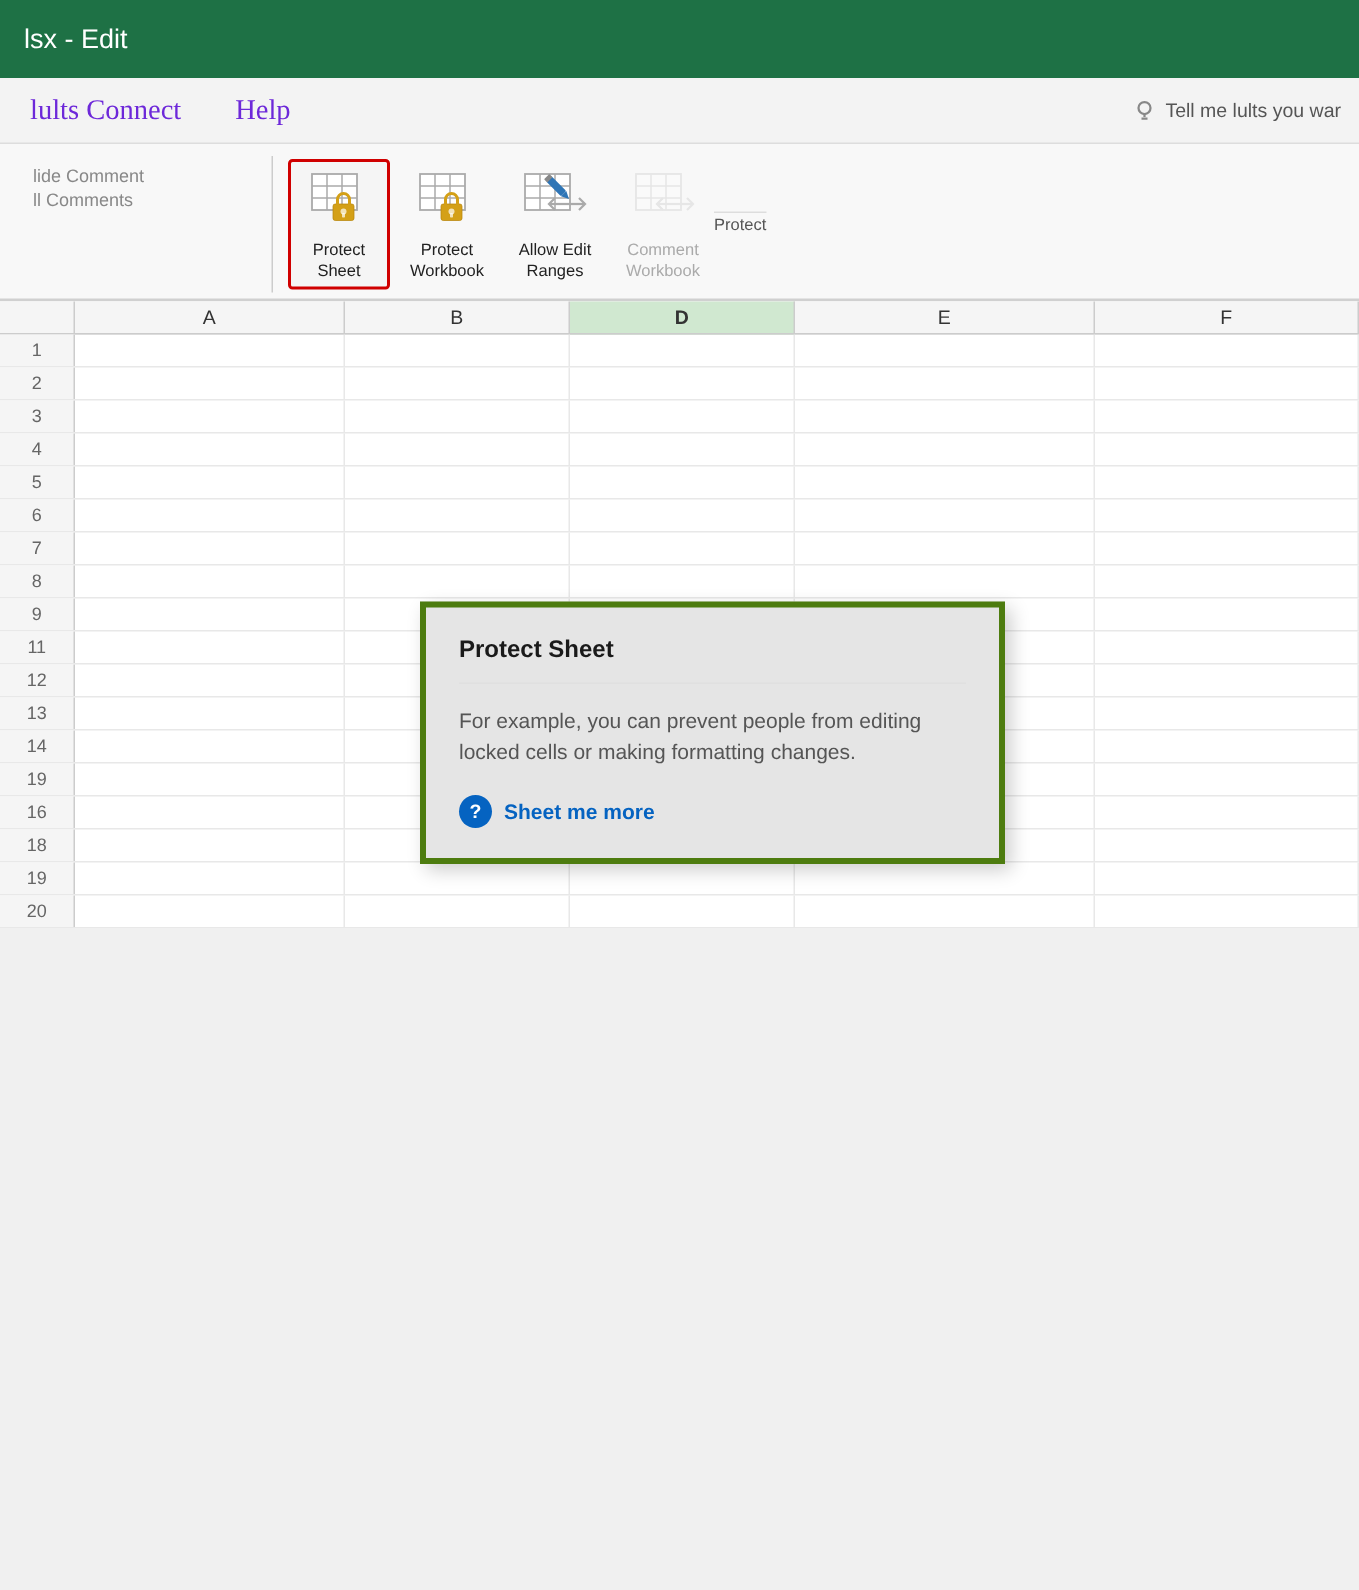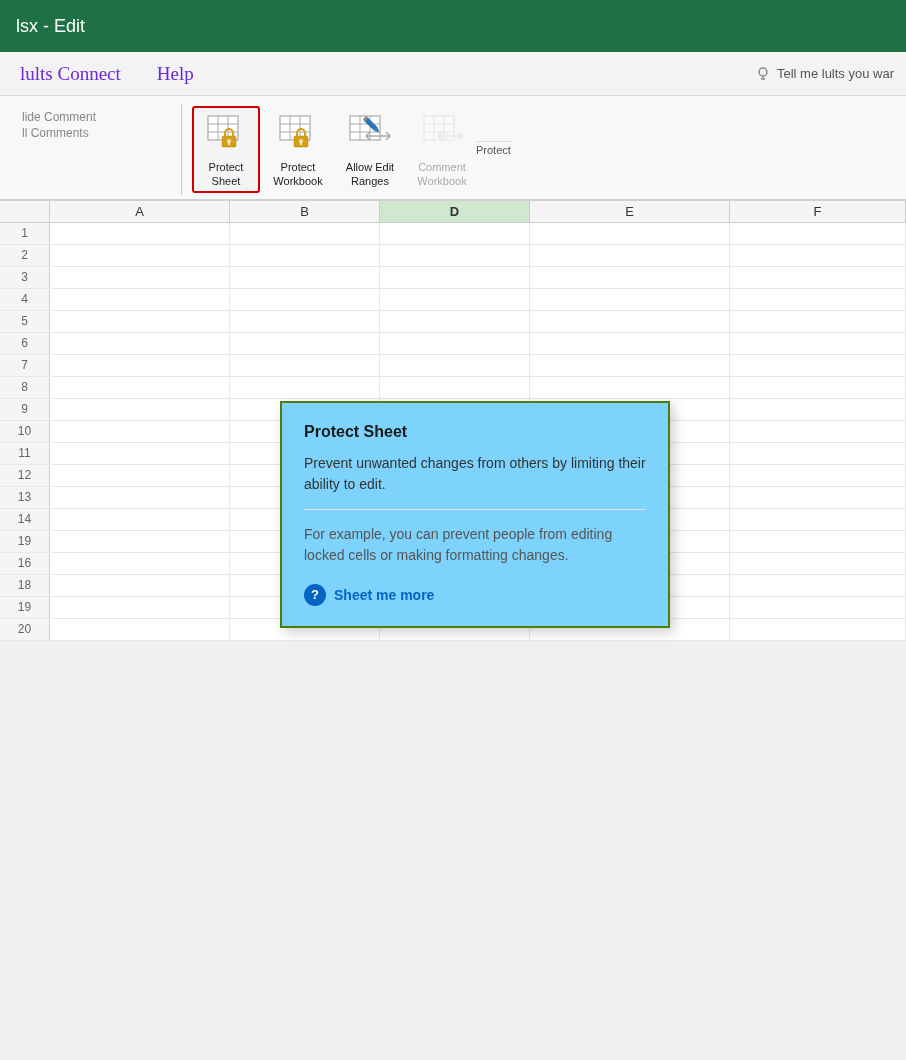--- a/index.html
+++ b/index.html
@@ -201,22 +201,22 @@
       font-size: 12px;
       width: 50px;
     }
 
     
     .tooltip-popup {
       position: absolute;
       left: 280px;
       top: 200px;
       width: 390px;
-      background: #7dd3fc;
-      border: 2px solid #4d7c0f;
+      background: #e5e5e5;
+      border: 4px solid #4d7c0f;
       box-shadow: 4px 4px 12px rgba(0,0,0,0.2);
       padding: 20px 22px;
       z-index: 100;
     }
 
     .tooltip-title {
       font-size: 16px;
       font-weight: 700;
       color: #1a1a1a;
       margin-bottom: 12px;
@@ -479,28 +479,20 @@
     </div>
     <div class="cell-row">
       <div class="cell row-num-cell">9</div>
       <div class="cell" style="width:180px;"></div>
       <div class="cell" style="width:150px;"></div>
       <div class="cell" style="width:150px;"></div>
       <div class="cell" style="width:200px;"></div>
       <div class="cell" style="width:176px;"></div>
     </div>
     <div class="cell-row">
-      <div class="cell row-num-cell">10</div>
-      <div class="cell" style="width:180px;"></div>
-      <div class="cell" style="width:150px;"></div>
-      <div class="cell" style="width:150px;"></div>
-      <div class="cell" style="width:200px;"></div>
-      <div class="cell" style="width:176px;"></div>
-    </div>
-    <div class="cell-row">
       <div class="cell row-num-cell">11</div>
       <div class="cell" style="width:180px;"></div>
       <div class="cell" style="width:150px;"></div>
       <div class="cell" style="width:150px;"></div>
       <div class="cell" style="width:200px;"></div>
       <div class="cell" style="width:176px;"></div>
     </div>
     <div class="cell-row">
       <div class="cell row-num-cell">12</div>
       <div class="cell" style="width:180px;"></div>
@@ -562,21 +554,20 @@
       <div class="cell" style="width:180px;"></div>
       <div class="cell" style="width:150px;"></div>
       <div class="cell" style="width:150px;"></div>
       <div class="cell" style="width:200px;"></div>
       <div class="cell" style="width:176px;"></div>
     </div>
   </div>
 
   <div class="tooltip-popup">
     <div class="tooltip-title">Protect Sheet</div>
-    <div class="tooltip-body">Prevent unwanted changes from others by limiting their ability to edit.</div>
     <div class="tooltip-example">For example, you can prevent people from editing locked cells or making formatting changes.</div>
     <div class="tooltip-link">
       <div class="help-circle">?</div>
       <span>Sheet me more</span>
     </div>
   </div>
 
 </div>
 
 </body></html>

